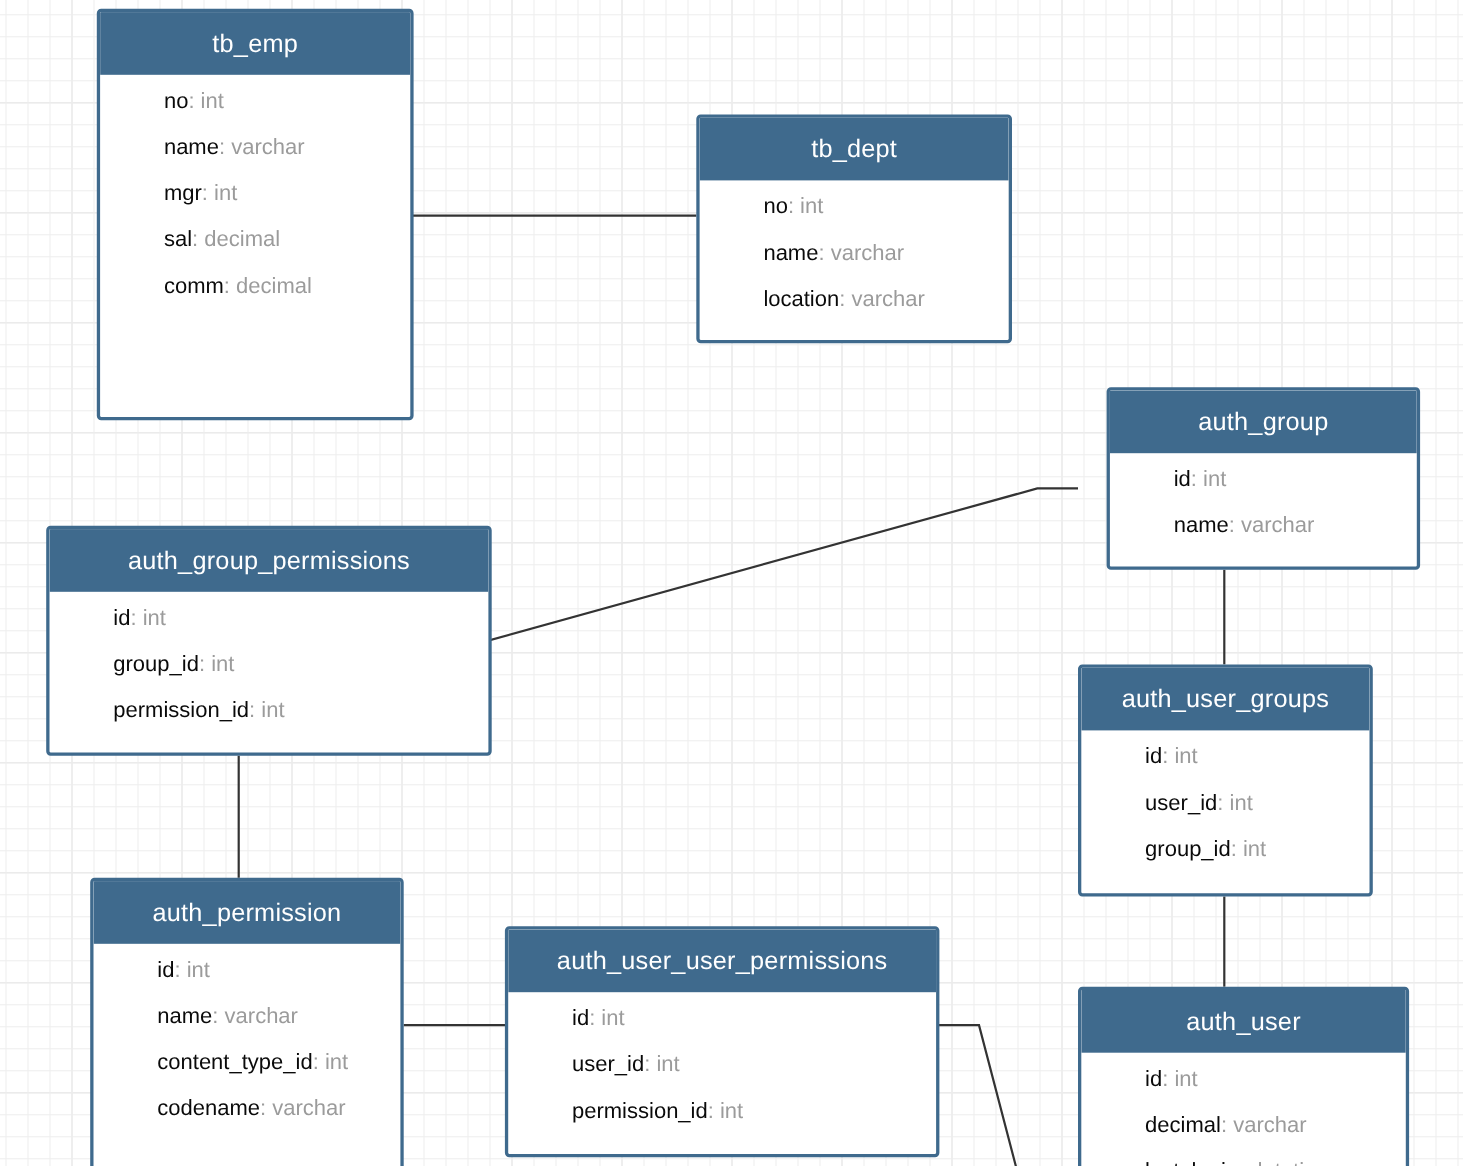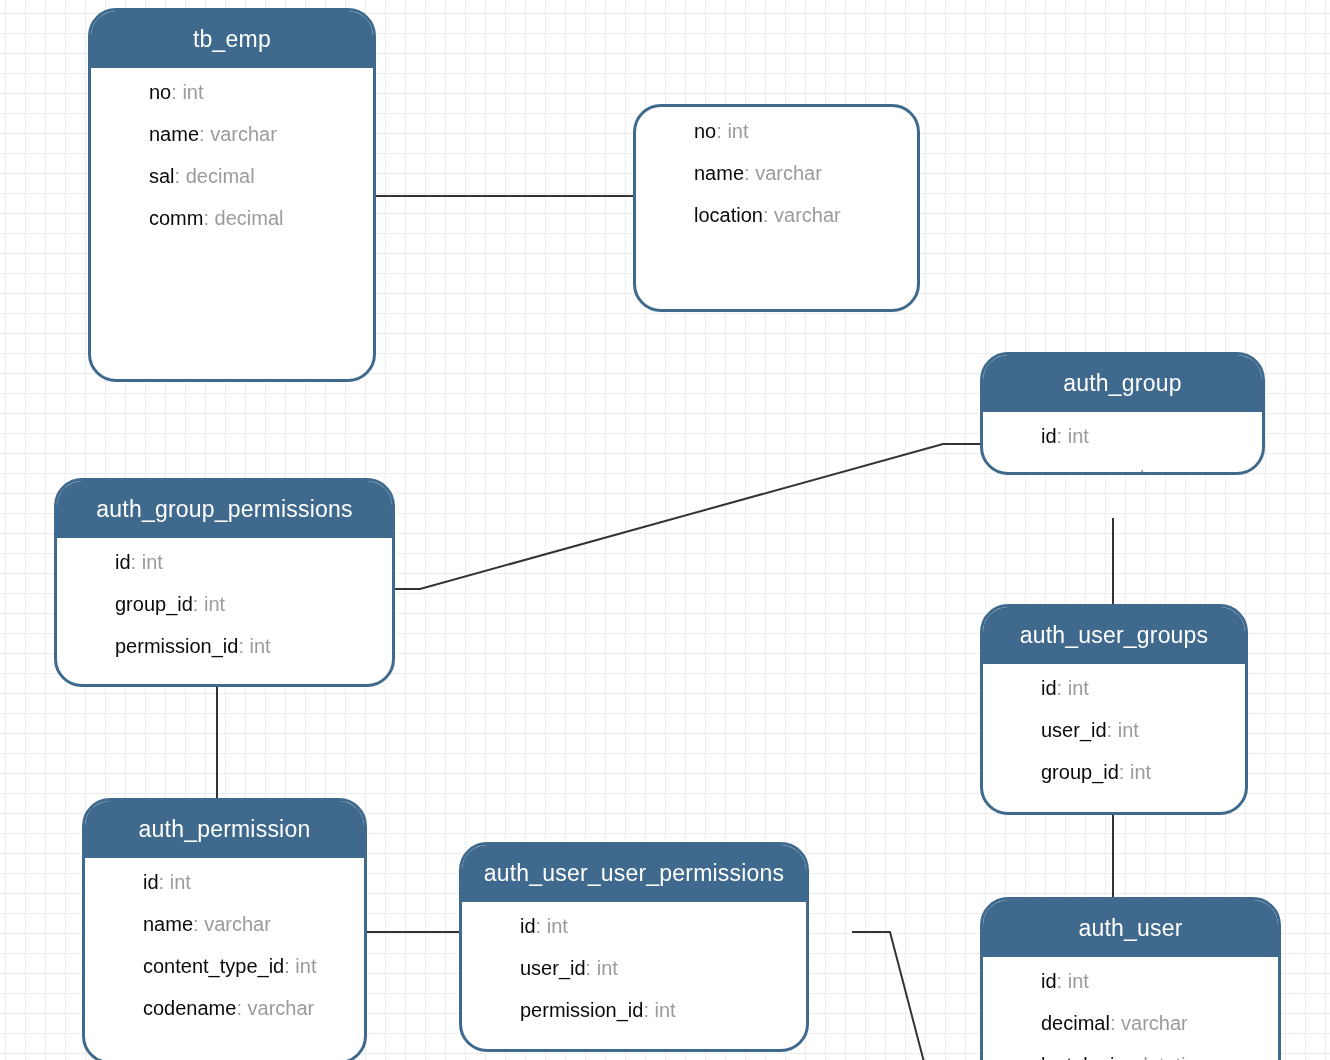--- a/index.html
+++ b/index.html
@@ -11,21 +11,21 @@
       linear-gradient(to right,#ededed 1px,transparent 1px),
       linear-gradient(to bottom,#ededed 1px,transparent 1px),
       linear-gradient(to right,#dcdcdc 1px,transparent 1px),
       linear-gradient(to bottom,#dcdcdc 1px,transparent 1px);
     background-size:20px 20px,20px 20px,100px 100px,100px 100px;
     background-position:5px 13px,5px 13px,65px 93px,65px 93px;
   }
   #wires{position:absolute;left:0;top:0;z-index:1;}
   .table{
     position:absolute;z-index:2;box-sizing:border-box;
-    background:#ffffff;border:3px solid #3f6a8d;border-radius:28px;
+    background:#ffffff;border:3px solid #3f6a8d;border-radius:4px;
     overflow:hidden;
   }
   .thead{
     height:57px;background:#3f6a8d;color:#ffffff;
     font-size:23px;letter-spacing:.2px;
     display:flex;align-items:center;justify-content:center;
     white-space:nowrap;
   }
   .tbody{padding:3px 0 0 58px;}
   .row{height:42px;line-height:42px;font-size:20px;white-space:nowrap;}
@@ -45,42 +45,44 @@
     <polyline points="852,932 890,932 924,1062" fill="none" stroke="#333333" stroke-width="2"></polyline>
     <polyline points="1113,815 1113,897" fill="none" stroke="#333333" stroke-width="2"></polyline>
     <polyline points="217,1053 217,1062" fill="none" stroke="#333333" stroke-width="2"></polyline>
   </svg>
 
 <div class="table" style="left:88px;top:8px;width:288px;height:374px">
   <div class="thead">tb_emp</div>
   <div class="tbody">
     <div class="row"><span class="fname">no</span><span class="fsep">: </span><span class="ftype">int</span></div>
     <div class="row"><span class="fname">name</span><span class="fsep">: </span><span class="ftype">varchar</span></div>
+    <div class="row"><span class="fname">mgr</span><span class="fsep">: </span><span class="ftype">int</span></div>
     <div class="row"><span class="fname">sal</span><span class="fsep">: </span><span class="ftype">decimal</span></div>
     <div class="row"><span class="fname">comm</span><span class="fsep">: </span><span class="ftype">decimal</span></div>
   </div>
 </div>
 
 <div class="table" style="left:633px;top:104px;width:287px;height:208px">
+  <div class="thead">tb_dept</div>
   <div class="tbody">
     <div class="row"><span class="fname">no</span><span class="fsep">: </span><span class="ftype">int</span></div>
     <div class="row"><span class="fname">name</span><span class="fsep">: </span><span class="ftype">varchar</span></div>
     <div class="row"><span class="fname">location</span><span class="fsep">: </span><span class="ftype">varchar</span></div>
   </div>
 </div>
 
-<div class="table" style="left:980px;top:352px;width:285px;height:123px">
+<div class="table" style="left:1006px;top:352px;width:285px;height:166px">
   <div class="thead">auth_group</div>
   <div class="tbody">
     <div class="row"><span class="fname">id</span><span class="fsep">: </span><span class="ftype">int</span></div>
     <div class="row"><span class="fname">name</span><span class="fsep">: </span><span class="ftype">varchar</span></div>
   </div>
 </div>
 
-<div class="table" style="left:54px;top:478px;width:341px;height:209px">
+<div class="table" style="left:42px;top:478px;width:405px;height:209px">
   <div class="thead">auth_group_permissions</div>
   <div class="tbody">
     <div class="row"><span class="fname">id</span><span class="fsep">: </span><span class="ftype">int</span></div>
     <div class="row"><span class="fname">group_id</span><span class="fsep">: </span><span class="ftype">int</span></div>
     <div class="row"><span class="fname">permission_id</span><span class="fsep">: </span><span class="ftype">int</span></div>
   </div>
 </div>
 
 <div class="table" style="left:980px;top:604px;width:268px;height:211px">
   <div class="thead">auth_user_groups</div>
@@ -94,21 +96,21 @@
 <div class="table" style="left:82px;top:798px;width:285px;height:266px">
   <div class="thead">auth_permission</div>
   <div class="tbody">
     <div class="row"><span class="fname">id</span><span class="fsep">: </span><span class="ftype">int</span></div>
     <div class="row"><span class="fname">name</span><span class="fsep">: </span><span class="ftype">varchar</span></div>
     <div class="row"><span class="fname">content_type_id</span><span class="fsep">: </span><span class="ftype">int</span></div>
     <div class="row"><span class="fname">codename</span><span class="fsep">: </span><span class="ftype">varchar</span></div>
   </div>
 </div>
 
-<div class="table" style="left:459px;top:842px;width:350px;height:210px">
+<div class="table" style="left:459px;top:842px;width:395px;height:210px">
   <div class="thead">auth_user_user_permissions</div>
   <div class="tbody">
     <div class="row"><span class="fname">id</span><span class="fsep">: </span><span class="ftype">int</span></div>
     <div class="row"><span class="fname">user_id</span><span class="fsep">: </span><span class="ftype">int</span></div>
     <div class="row"><span class="fname">permission_id</span><span class="fsep">: </span><span class="ftype">int</span></div>
   </div>
 </div>
 
 <div class="table" style="left:980px;top:897px;width:301px;height:212px">
   <div class="thead">auth_user</div>

